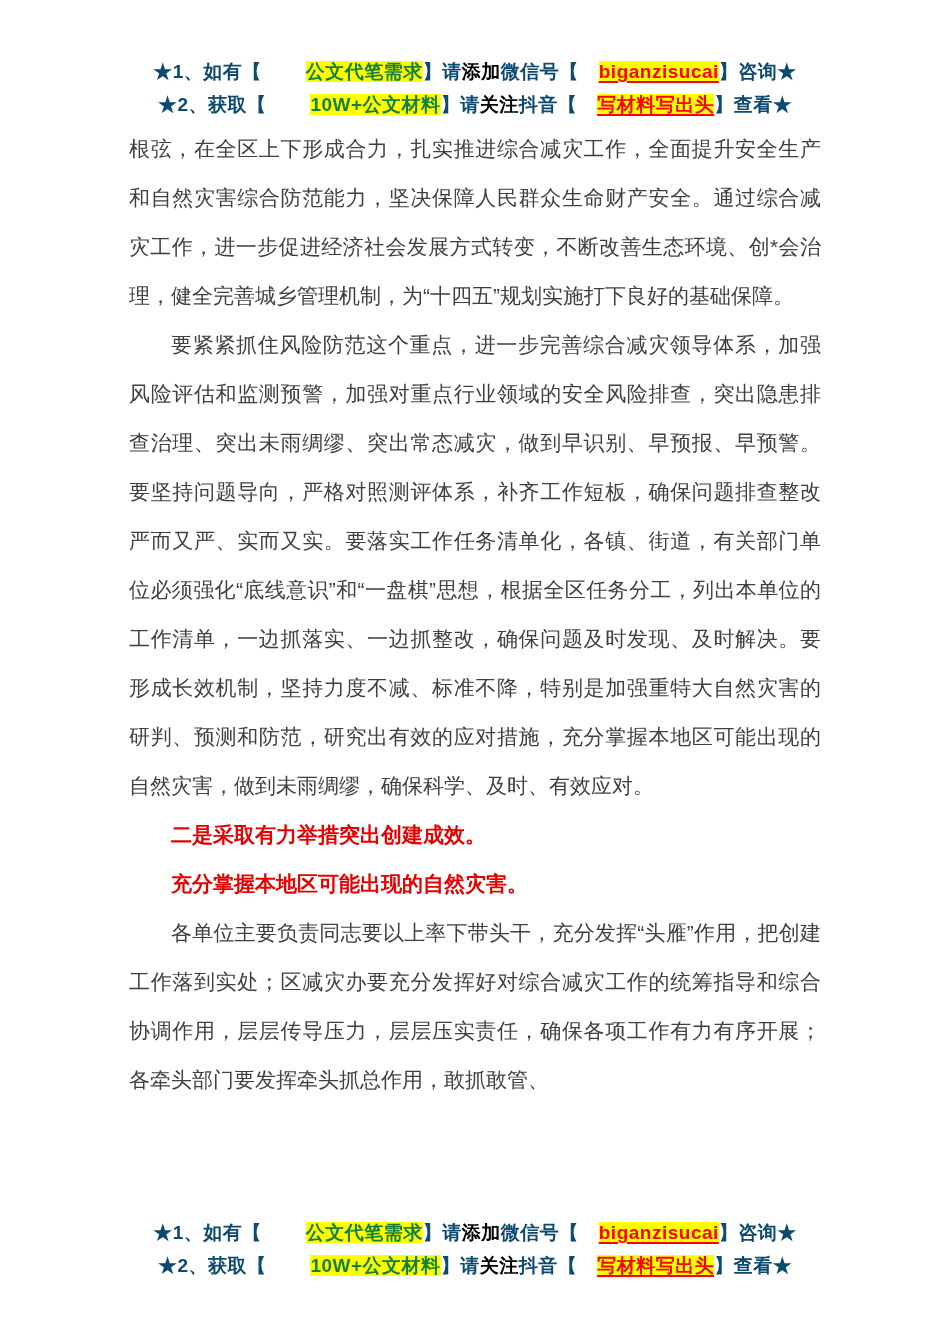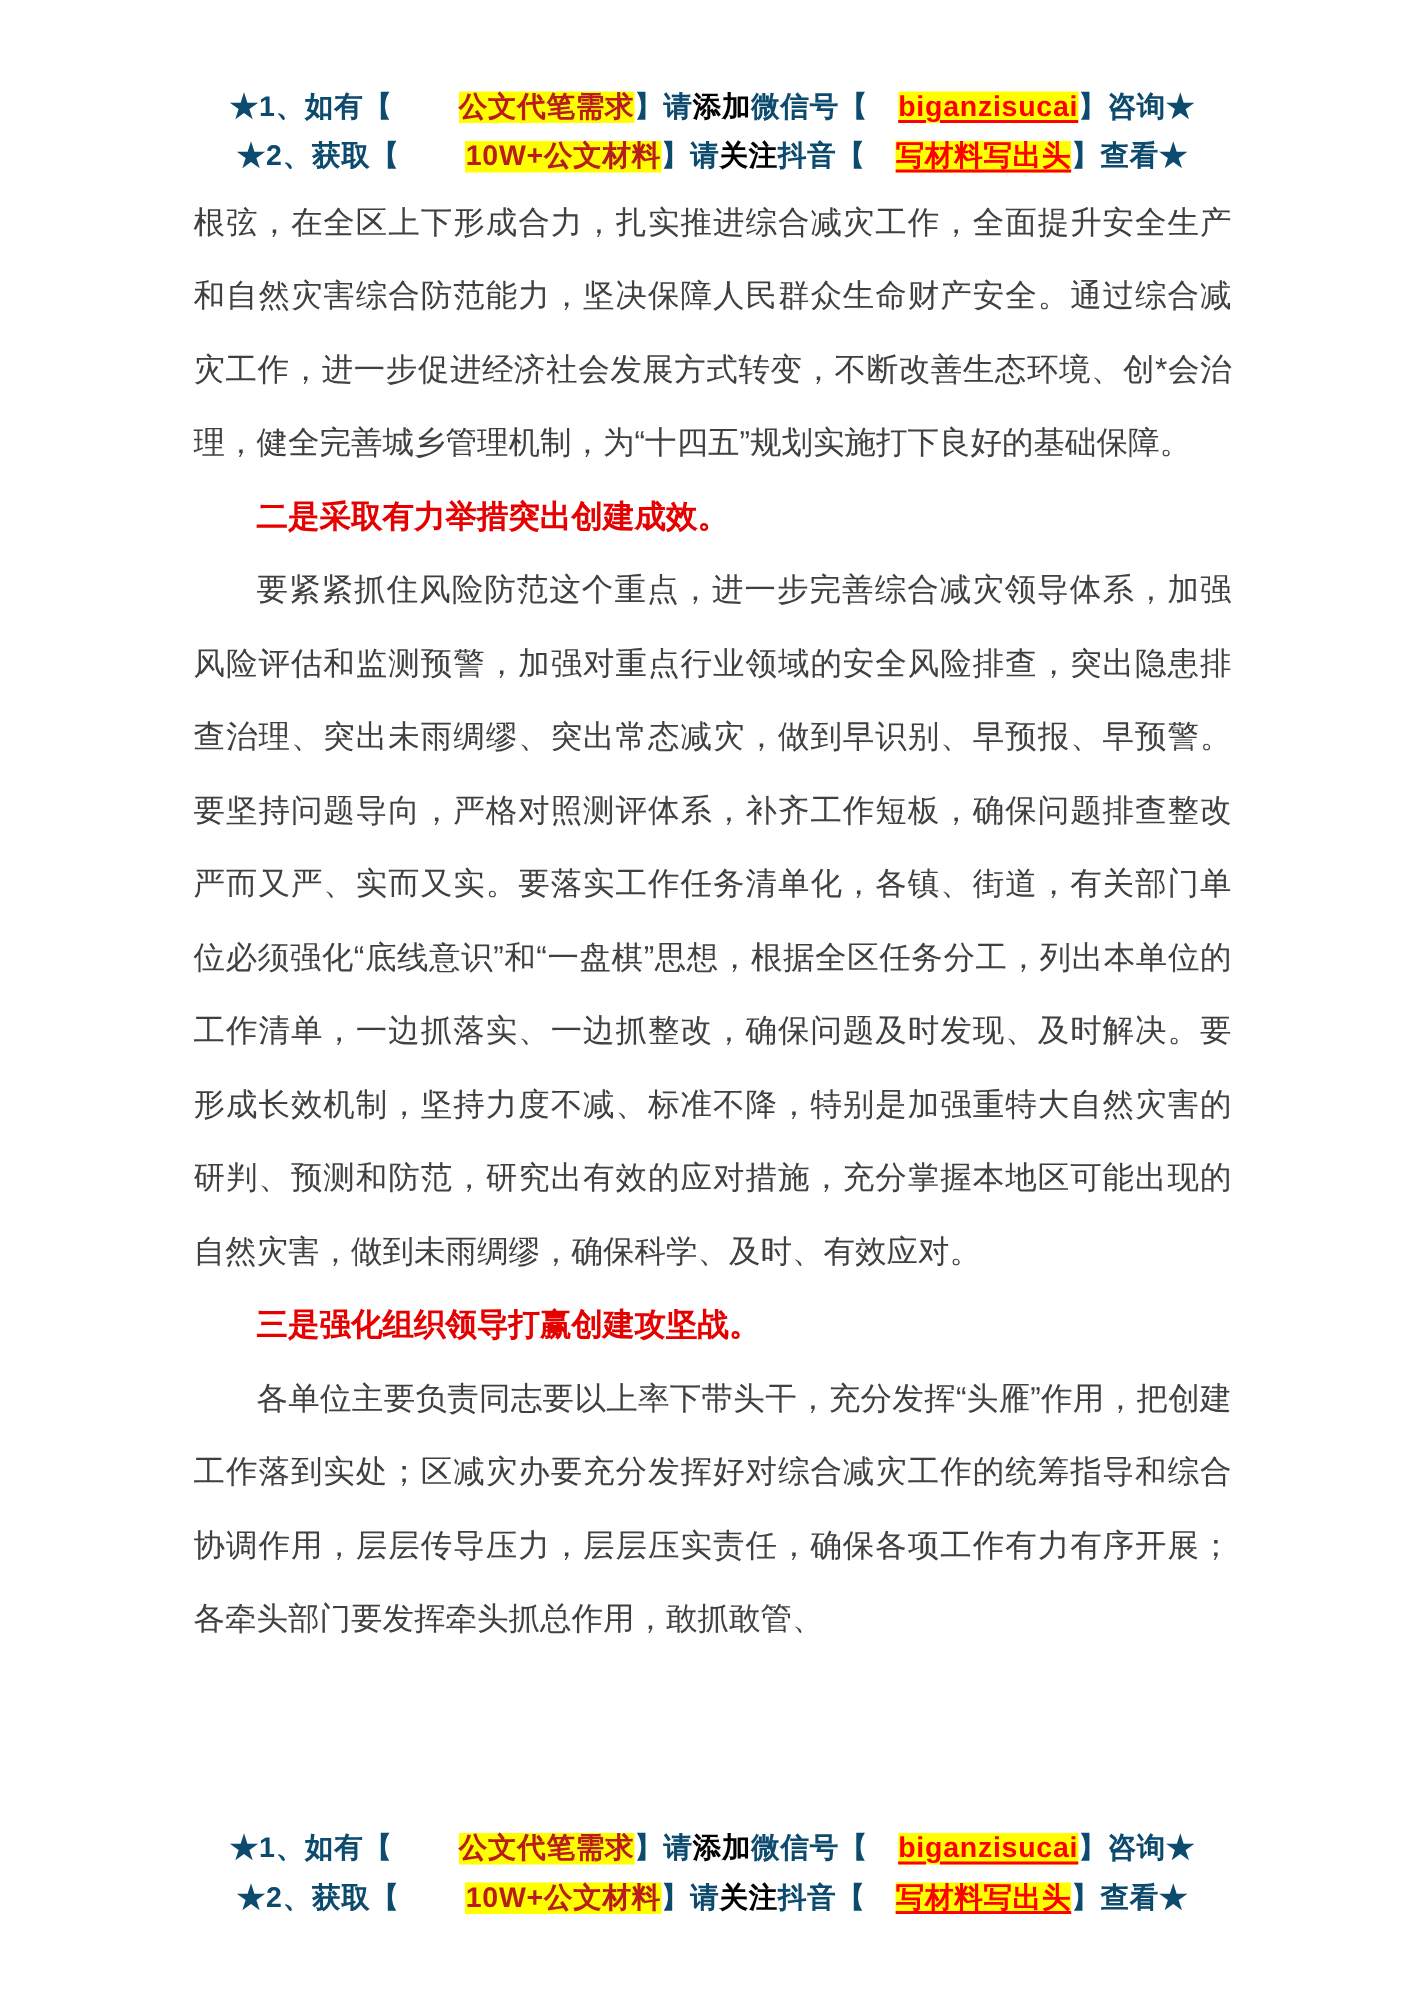--- a/index.html
+++ b/index.html
@@ -28,21 +28,21 @@
     letter-spacing: 0.5px;
   }
   .promo-line { white-space: nowrap; }
   .run-plain { color: #0c4a6e; }
   .run-underline {
     color: #000000;
     text-underline-offset: 3px;
     text-decoration-thickness: 2px;
   }
   .run-hl {
-    color: #b91c1c;
+    color: #15803d;
     background: #ffff00;
     margin-left: 44px;
   }
   .run-hl-underline {
     color: #ff0000;
     background: #ffff00;
     text-decoration: underline;
     text-underline-offset: 3px;
     text-decoration-thickness: 2px;
     margin-left: 20px;
@@ -77,23 +77,23 @@
 
 <div class="page">
 
   <div class="promo promo-top">
     <div class="promo-line"><span class="run-plain">★1、如有【</span><span class="run-hl">公文代笔需求</span><span class="run-plain">】请</span><span class="run-underline">添加</span><span class="run-plain">微信号【</span><span class="run-hl-underline">biganzisucai</span><span class="run-plain">】咨询★</span></div>
     <div class="promo-line"><span class="run-plain">★2、获取【</span><span class="run-hl">10W+公文材料</span><span class="run-plain">】请</span><span class="run-underline">关注</span><span class="run-plain">抖音【</span><span class="run-hl-underline">写材料写出头</span><span class="run-plain">】查看★</span></div>
   </div>
 
   <div class="content">
       <p class="para para-body-noindent">根弦，在全区上下形成合力，扎实推进综合减灾工作，全面提升安全生产和自然灾害综合防范能力，坚决保障人民群众生命财产安全。通过综合减灾工作，进一步促进经济社会发展方式转变，不断改善生态环境、创*会治理，健全完善城乡管理机制，为“十四五”规划实施打下良好的基础保障。</p>
+      <p class="para para-body">要紧紧抓住风险防范这个重点，进一步完善综合减灾领导体系，加强风险评估和监测预警，加强对重点行业领域的安全风险排查，突出隐患排查治理、突出未雨绸缪、突出常态减灾，做到早识别、早预报、早预警。要坚持问题导向，严格对照测评体系，补齐工作短板，确保问题排查整改严而又严、实而又实。要落实工作任务清单化，各镇、街道，有关部门单位必须强化“底线意识”和“一盘棋”思想，根据全区任务分工，列出本单位的工作清单，一边抓落实、一边抓整改，确保问题及时发现、及时解决。要形成长效机制，坚持力度不减、标准不降，特别是加强重特大自然灾害的研判、预测和防范，研究出有效的应对措施，充分掌握本地区可能出现的自然灾害，做到未雨绸缪，确保科学、及时、有效应对。</p>
       <p class="para para-heading">二是采取有力举措突出创建成效。</p>
-      <p class="para para-body">要紧紧抓住风险防范这个重点，进一步完善综合减灾领导体系，加强风险评估和监测预警，加强对重点行业领域的安全风险排查，突出隐患排查治理、突出未雨绸缪、突出常态减灾，做到早识别、早预报、早预警。要坚持问题导向，严格对照测评体系，补齐工作短板，确保问题排查整改严而又严、实而又实。要落实工作任务清单化，各镇、街道，有关部门单位必须强化“底线意识”和“一盘棋”思想，根据全区任务分工，列出本单位的工作清单，一边抓落实、一边抓整改，确保问题及时发现、及时解决。要形成长效机制，坚持力度不减、标准不降，特别是加强重特大自然灾害的研判、预测和防范，研究出有效的应对措施，充分掌握本地区可能出现的自然灾害，做到未雨绸缪，确保科学、及时、有效应对。</p>
-      <p class="para para-heading">三是强化组织领导打赢创建攻坚战。</p>
+      <p class="para para-heading">充分掌握本地区可能出现的自然灾害。</p>
       <p class="para para-body">各单位主要负责同志要以上率下带头干，充分发挥“头雁”作用，把创建工作落到实处；区减灾办要充分发挥好对综合减灾工作的统筹指导和综合协调作用，层层传导压力，层层压实责任，确保各项工作有力有序开展；各牵头部门要发挥牵头抓总作用，敢抓敢管、</p>
     </div>
 
   <div class="promo promo-bottom">
     <div class="promo-line"><span class="run-plain">★1、如有【</span><span class="run-hl">公文代笔需求</span><span class="run-plain">】请</span><span class="run-underline">添加</span><span class="run-plain">微信号【</span><span class="run-hl-underline">biganzisucai</span><span class="run-plain">】咨询★</span></div>
     <div class="promo-line"><span class="run-plain">★2、获取【</span><span class="run-hl">10W+公文材料</span><span class="run-plain">】请</span><span class="run-underline">关注</span><span class="run-plain">抖音【</span><span class="run-hl-underline">写材料写出头</span><span class="run-plain">】查看★</span></div>
   </div>
 
 </div>
 

